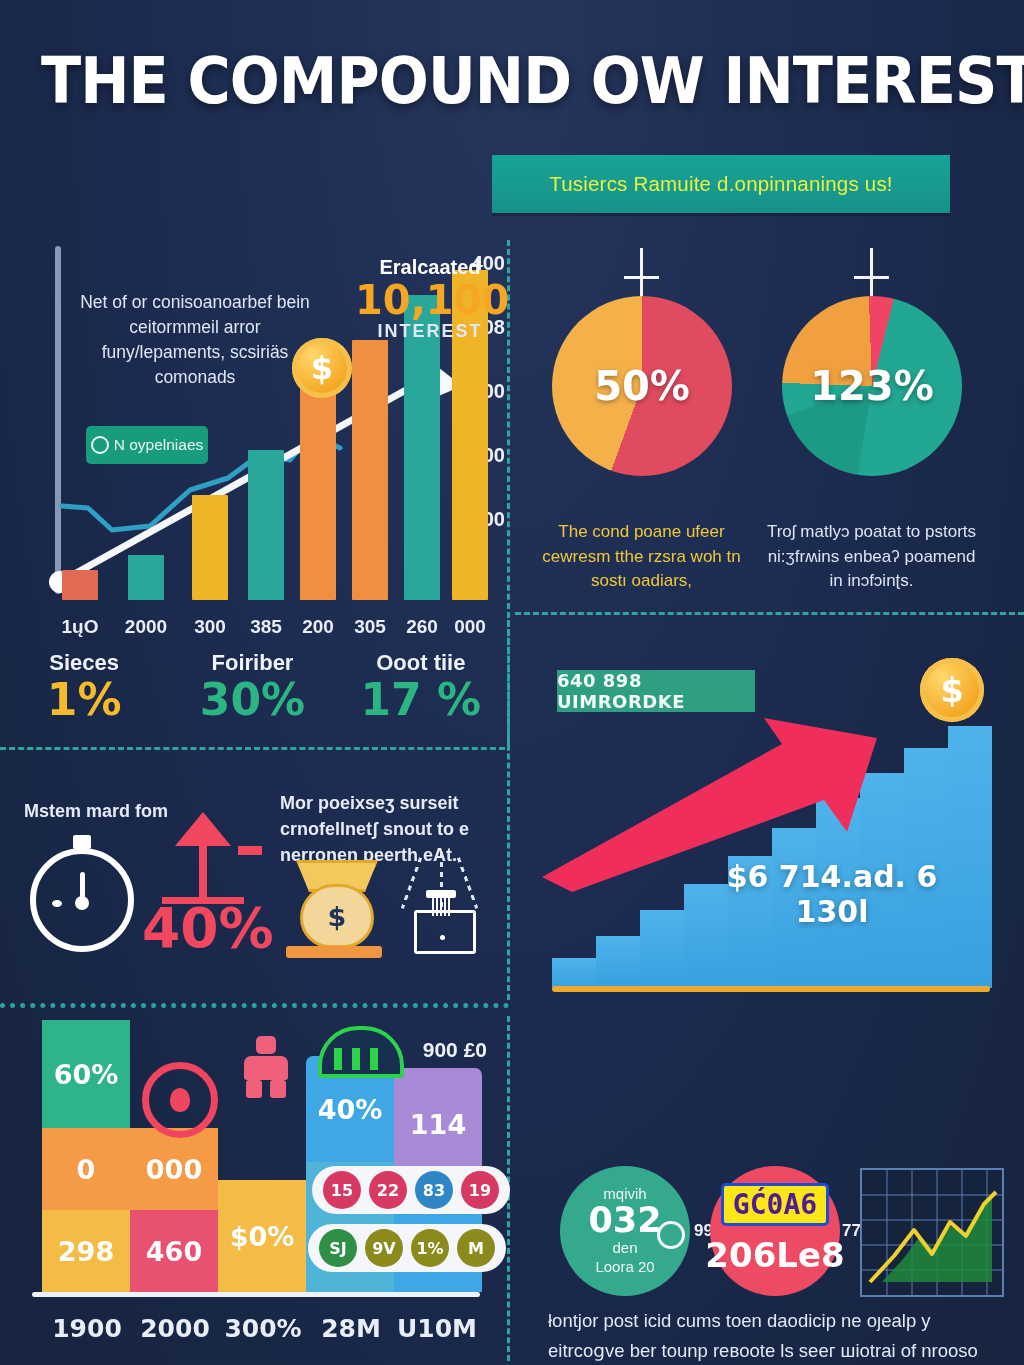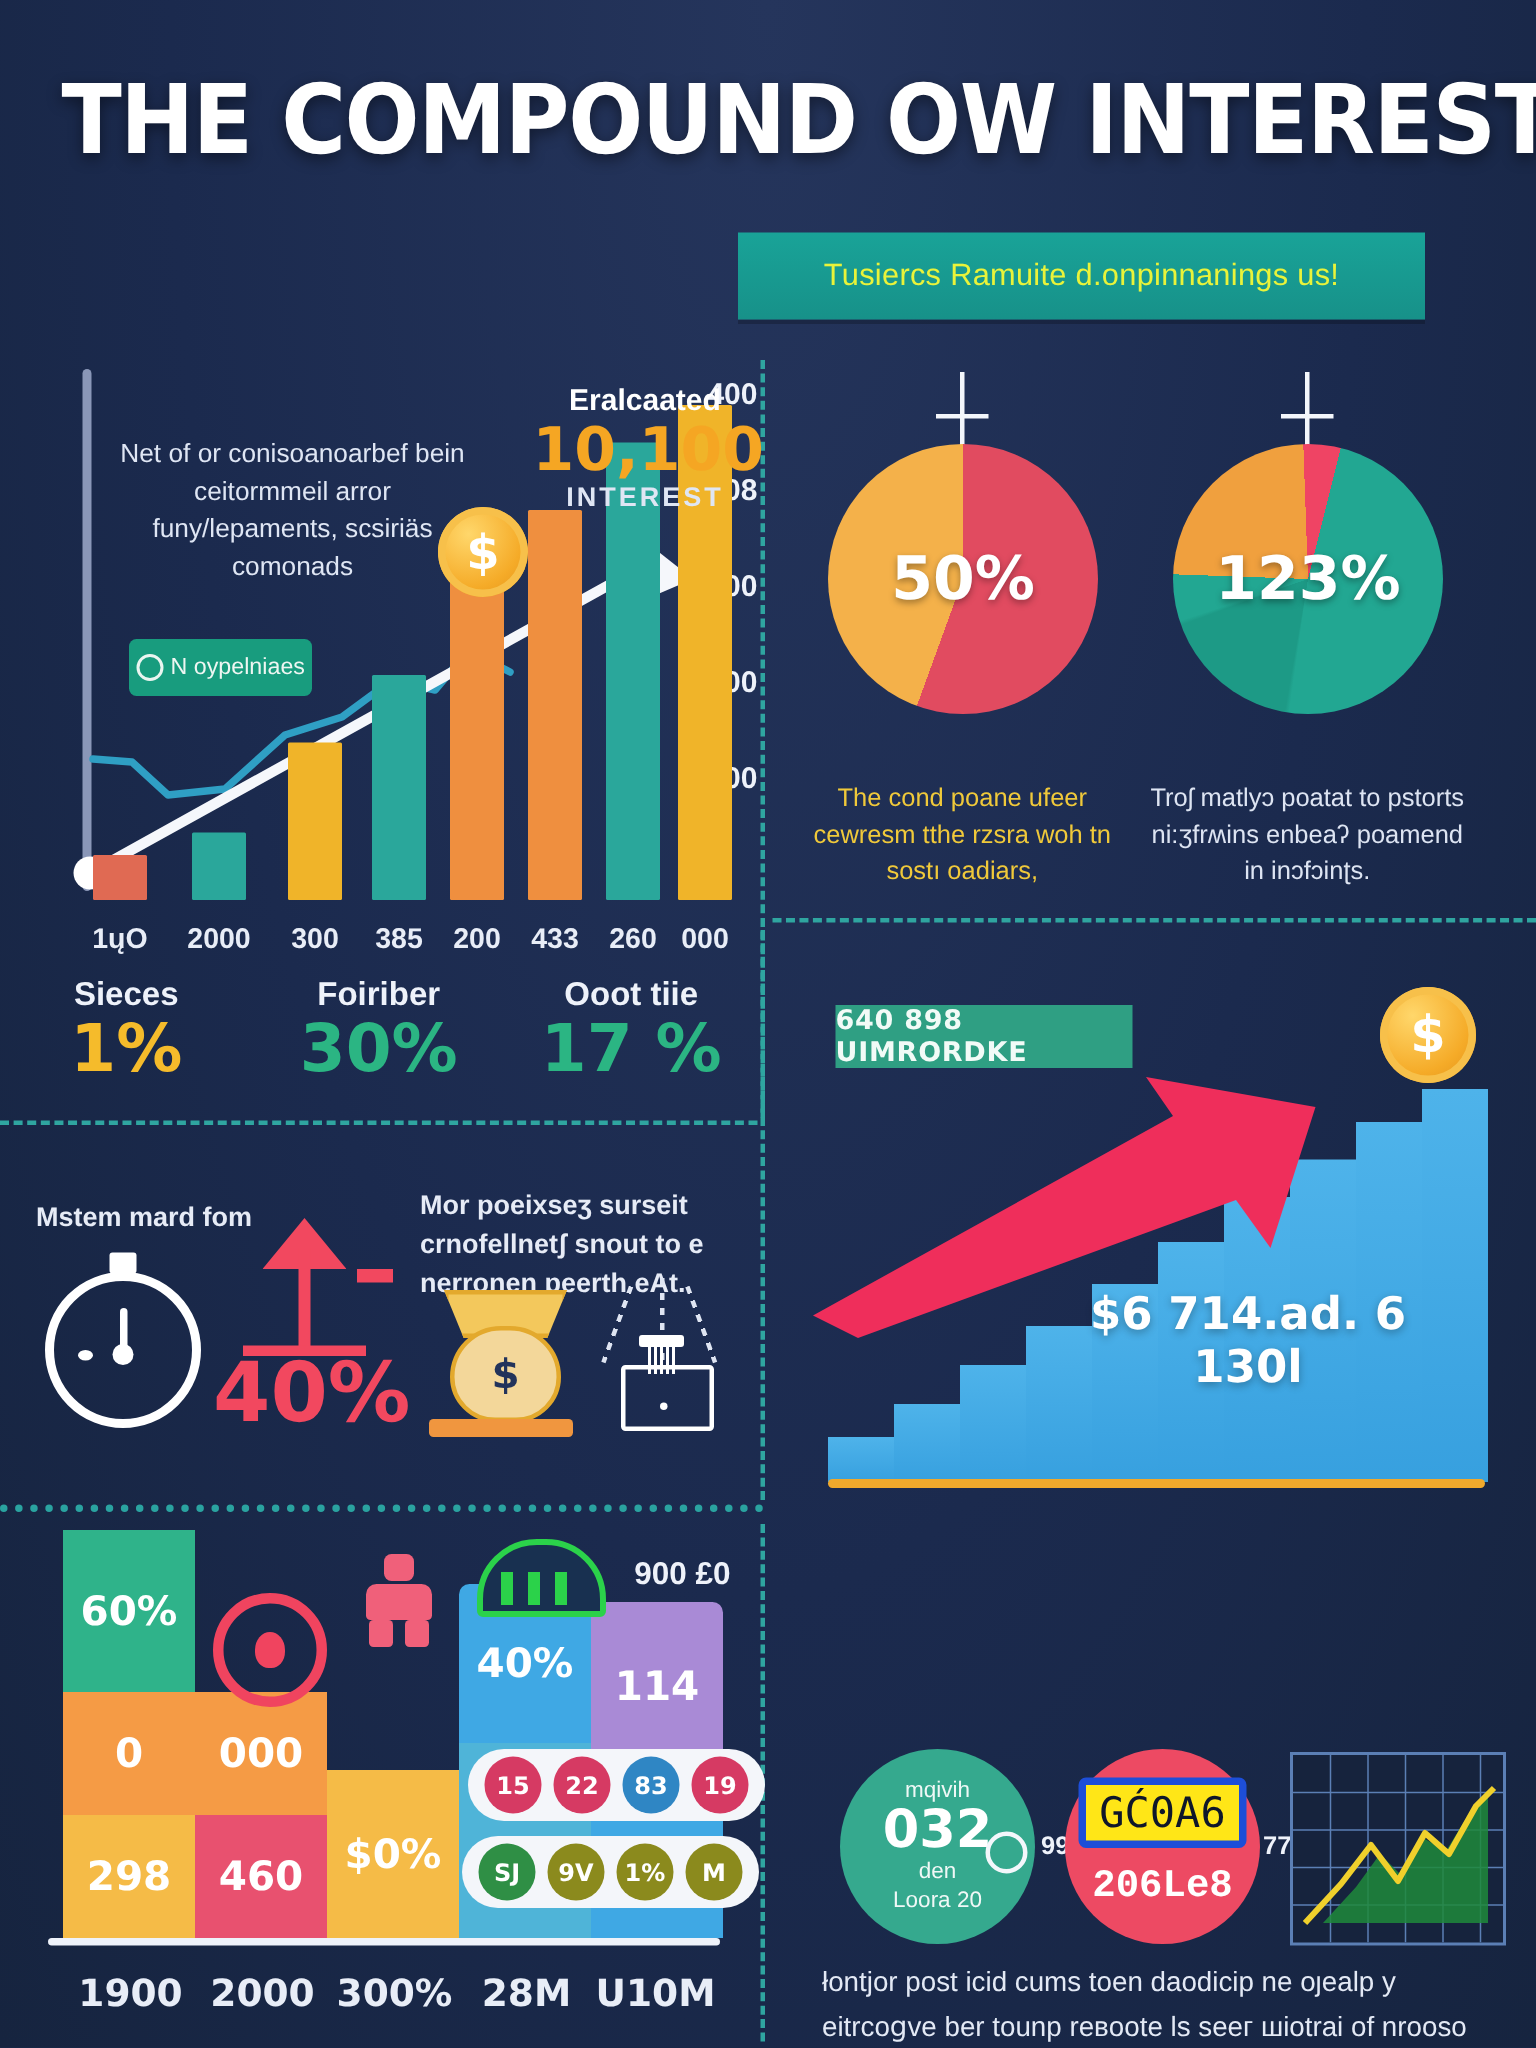--- a/index.html
+++ b/index.html
@@ -165,22 +165,22 @@
   .chip{width:38px;height:38px;border-radius:50%;display:flex;align-items:center;justify-content:center;
      color:#fff;font-weight:bold;font-size:16px;font-family:"DejaVu Sans",sans-serif;}
   .p5top{position:absolute;right:18px;top:22px;color:#eef2fa;font-size:21px;font-weight:bold;}
   
   .p6{position:absolute;left:512px;top:1016px;width:512px;height:349px;}
   .p6para{position:absolute;color:#e3e9f5;font-size:18.5px;line-height:1.62;}
   .bubble{position:absolute;border-radius:50%;display:flex;flex-direction:column;align-items:center;justify-content:center;color:#fff;}
   .bubble .t{font-size:15px;opacity:.92;}
   .bubble .n{font-size:35px;font-weight:bold;font-family:"DejaVu Sans",sans-serif;line-height:1.05;}
   .bubble .s{font-size:15px;opacity:.92;line-height:1.25;text-align:center;}
-  .ledger{position:absolute;background:#ffe617;border:5px solid #1d4ed8;border-radius:5px;padding:2px 9px;
-     color:#0f172a;font-weight:normal;font-size:28px;font-family:"DejaVu Sans Mono",monospace;}
+  .ledger{position:absolute;background:#ffe617;border:3px solid #1d4ed8;border-radius:5px;padding:2px 9px;
+     color:#4c1d95;font-weight:bold;font-size:28px;font-family:"DejaVu Sans Mono",monospace;}
   .minigraph{position:absolute;background:#16233d;border:2px solid #5b7fb5;}
   .midnum{position:absolute;color:#eef2fa;font-size:17px;font-weight:bold;}
 </style>
 </head>
 <body>
 
 <div class="poster">
 
   <div class="title">THE COMPOUND OW INTEREST</div>
 
@@ -219,21 +219,21 @@
     <div class="bar" style="left:300px;width:36px;height:215px;background:#ef8f3f;bottom:143px;"></div>
     <div class="bar" style="left:352px;width:36px;height:260px;background:#ef8f3f;bottom:143px;"></div>
     <div class="bar" style="left:404px;width:36px;height:305px;background:#2aa79b;bottom:143px;"></div>
     <div class="bar" style="left:452px;width:36px;height:330px;background:#f0b429;bottom:143px;"></div>
 
     <div class="xlab" style="left:50px;top:378px;">1ųO</div>
     <div class="xlab" style="left:116px;top:378px;">2000</div>
     <div class="xlab" style="left:180px;top:378px;">300</div>
     <div class="xlab" style="left:236px;top:378px;">385</div>
     <div class="xlab" style="left:288px;top:378px;">200</div>
-    <div class="xlab" style="left:340px;top:378px;">433</div>
+    <div class="xlab" style="left:340px;top:378px;">305</div>
     <div class="xlab" style="left:392px;top:378px;">260</div>
     <div class="xlab" style="left:440px;top:378px;">000</div>
 
     <div class="callout">Net of or conisoanoarbef bein ceitormmeil arror funy/lepaments, scsiriäs comonads</div>
 
     <div class="pillbtn">
       <span style="display:inline-block;width:14px;height:14px;border:2px solid #eaf5f0;border-radius:50%;"></span>
       <span>N oypelniaes</span>
     </div>
 
@@ -418,21 +418,21 @@
       <div class="s" style="white-space:pre-line;">den
 Loora 20</div>
     </div>
     <div style="position:absolute;left:145px;top:205px;width:22px;height:22px;border:3px solid #f3f7fb;border-radius:50%;"></div>
 
     <div class="midnum" style="left:182px;top:205px;">990</div>
     <div class="midnum" style="left:218px;top:205px;">18г</div>
 
     <div class="bubble" style="left:198px;top:150px;width:130px;height:130px;background:#ed4a63;">
       <div class="ledger" style="position:relative;left:0;top:-6px;">GĆ0А6</div>
-      <div class="n" style="font-size:26px;margin-top:6px;font-family:Liberation Mono, monospace;">206Le8</div>
+      <div class="n" style="font-size:34px;margin-top:6px;">206Le8</div>
     </div>
     <div class="midnum" style="left:330px;top:205px;">77</div>
 
     <svg class="minigraph" style="left:348px;top:152px;width:140px;height:125px;" viewBox="0 0 140 125">
       <g stroke="#5b7fb5" stroke-width="1">
         <line x1="0" y1="25" x2="140" y2="25"></line>
           <line x1="0" y1="50" x2="140" y2="50"></line>
         <line x1="0" y1="75" x2="140" y2="75"></line>
           <line x1="0" y1="100" x2="140" y2="100"></line>
         <line x1="25" y1="0" x2="25" y2="125"></line>

